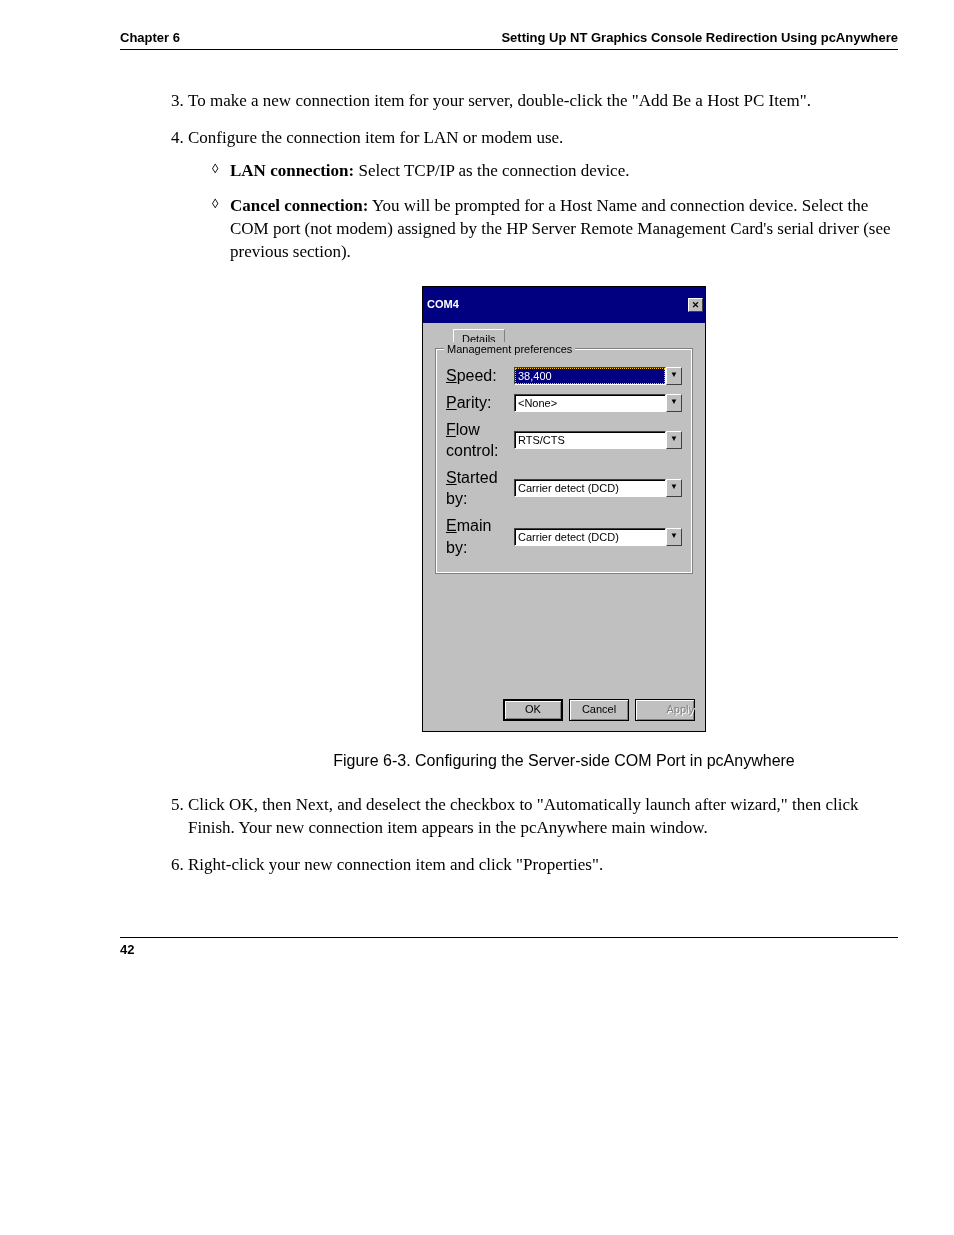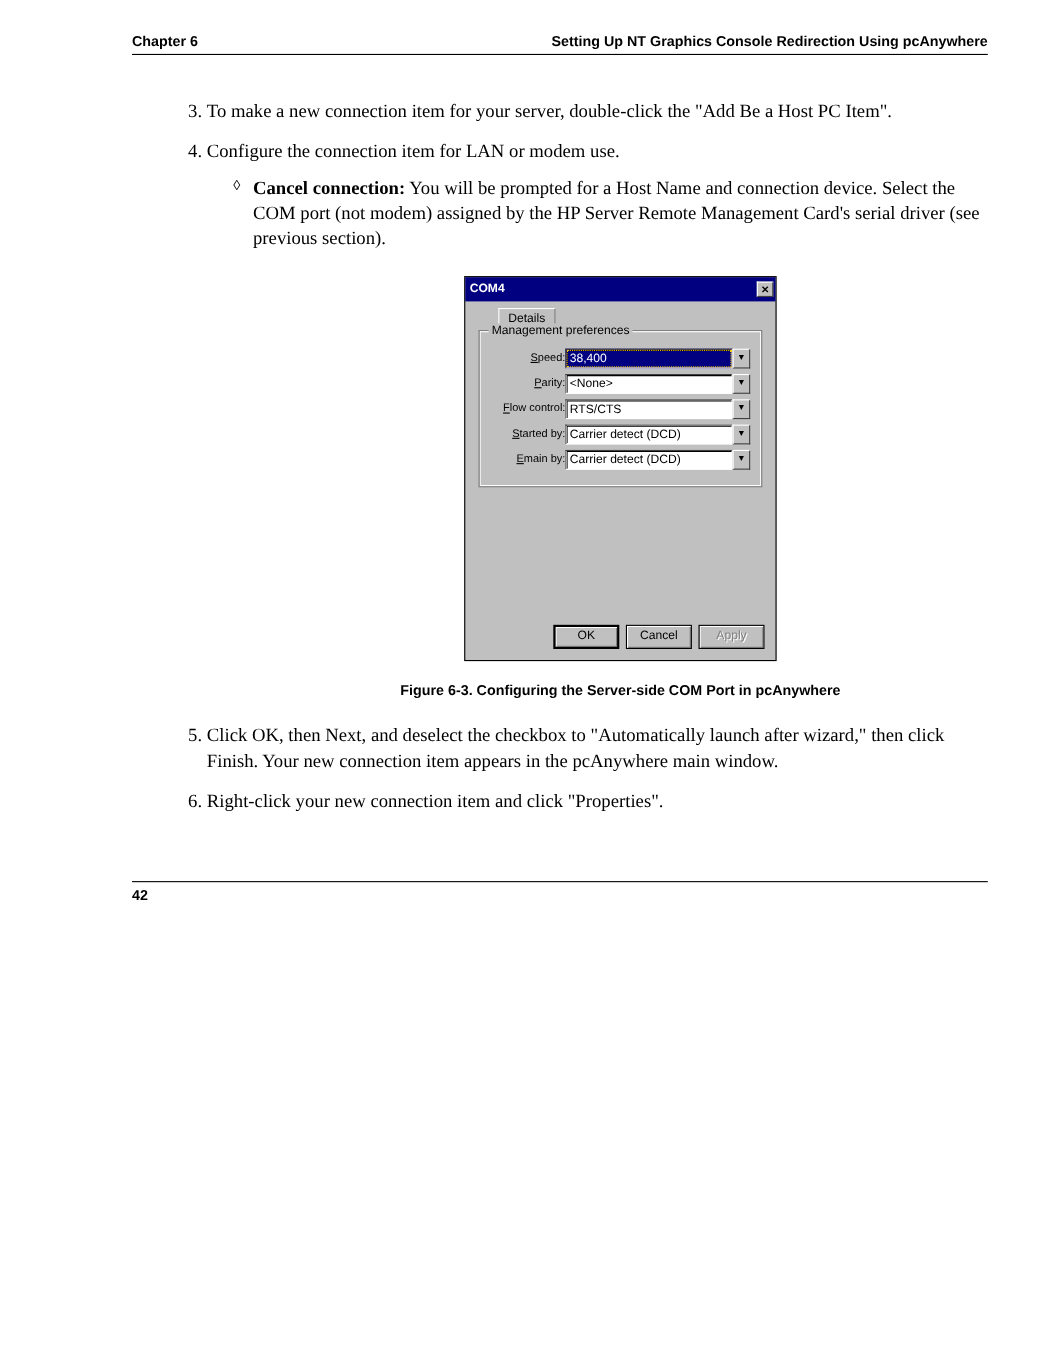--- a/index.html
+++ b/index.html
@@ -67,21 +67,21 @@
     border: 1px solid #000;
     background: #c0c0c0;
     font-family: "MS Sans Serif", Tahoma, Arial, sans-serif;
   }
   .titlebar {
     background: #000080;
     color: #fff;
     display: flex;
     justify-content: space-between;
     align-items: center;
-    height: 22px;
+    height: 36px;
     font-weight: bold;
     font-size: 11px;
     padding: 0 2px 0 4px;
   }
   .close-btn {
     width: 15px;
     height: 14px;
     background: #c0c0c0;
     border: 1px solid #fff;
     border-right-color: #404040;
@@ -125,22 +125,21 @@
     padding: 0 3px;
     font-size: 11px;
   }
   .field-row {
     display: flex;
     align-items: center;
     margin-bottom: 5px;
   }
   .field-label {
     width: 68px;
-    font-size: 10px;
-    text-align: right;
+    font-size: 16px;
   }
   .underline-char { text-decoration: underline; }
   .combo {
     flex: 1;
     display: flex;
   }
   .combo-input {
     flex: 1;
     height: 18px;
     background: #fff;
@@ -193,26 +192,27 @@
     line-height: 19px;
     box-sizing: border-box;
   }
   .win-button.default {
     border: 2px solid #000;
     line-height: 17px;
   }
   .win-button.disabled {
     color: #808080;
     text-shadow: 1px 1px 0 #fff;
+    text-align: right;
   }
   .caption {
     text-align: center;
     font-family: Arial, Helvetica, sans-serif;
-    font-weight: bold;
-    font-size: 13px;
+    font-weight: normal;
+    font-size: 16px;
     margin: 18px 0 22px 0;
   }
   .footer-rule {
     border-top: 1.5px solid #000;
     margin-top: 60px;
     padding-top: 4px;
     font-family: Arial, Helvetica, sans-serif;
     font-weight: bold;
     font-size: 13px;
   }
@@ -229,20 +229,23 @@
 
   <div class="content">
 
     <ol class="main-list" start="3">
       <li>
         <span>To make a new connection item for your server, double-click the "Add Be a Host PC Item".</span>
       </li>
       <li>
         <span>Configure the connection item for LAN or modem use.</span>
         <ul class="sub-list">
+          <li>
+            <span class="bold">LAN connection:</span><span> Select TCP/IP as the connection device.</span>
+          </li>
           <li>
             <span class="bold">Cancel connection:</span><span> You will be prompted for a Host Name and connection device. Select the COM port (not modem) assigned by the HP Server Remote Management Card's serial driver (see previous section).</span>
 
             <div class="figure-wrap">
               <div class="dialog">
                 <div class="titlebar">
                   <span>COM4</span>
                   <div class="close-btn">✕</div>
                 </div>
                 <div class="tab-row">

